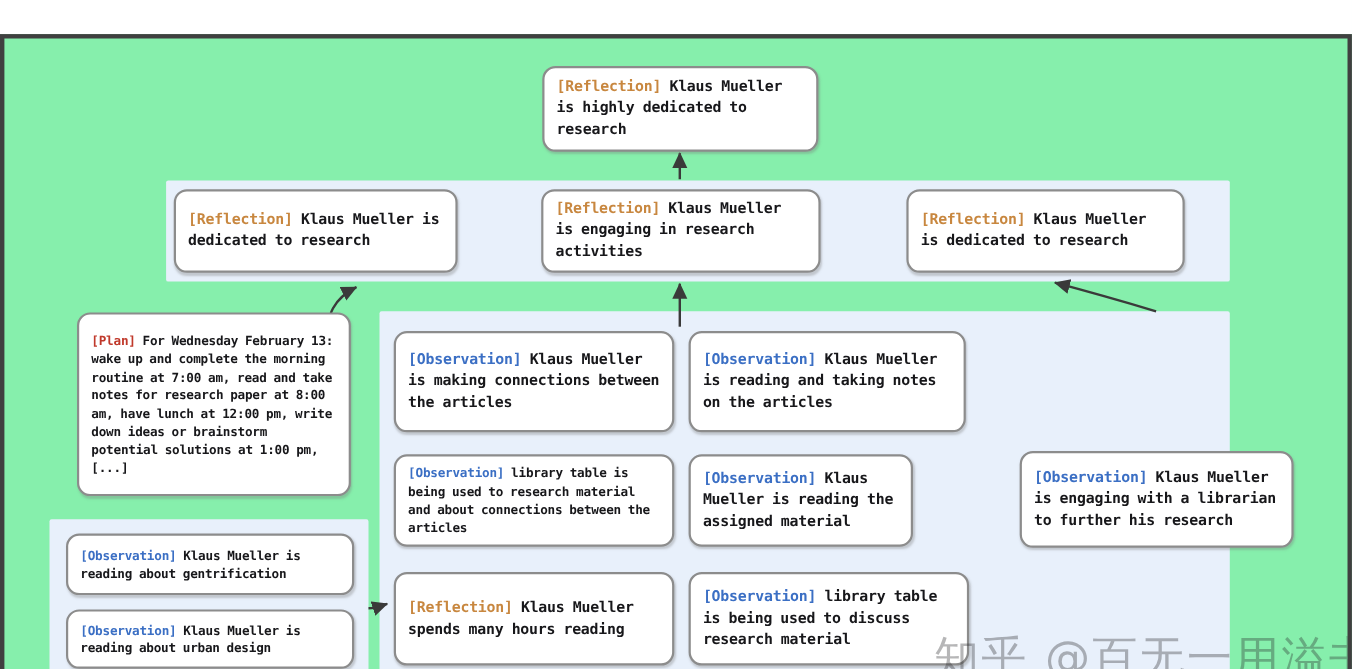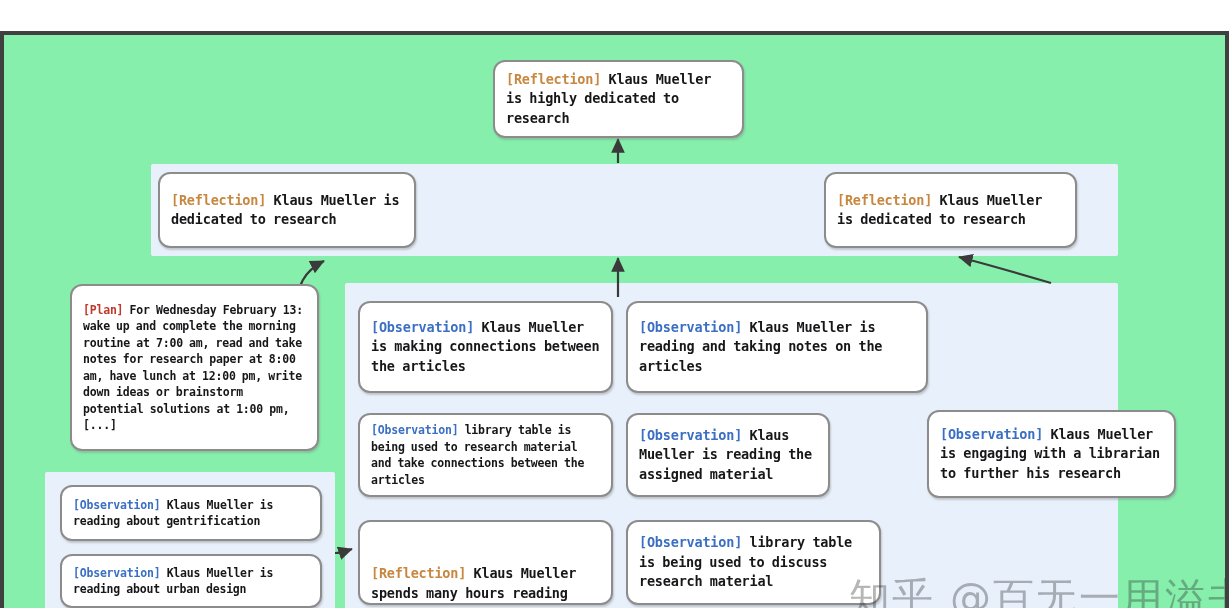--- a/index.html
+++ b/index.html
@@ -102,20 +102,23 @@
   </svg>
 
   <div class="node" style="left:489px; top:25px; width:251px; height:78px;">
     <span class="txt"><span class="tag-reflection">[Reflection]</span><span> Klaus Mueller is highly dedicated to research</span></span>
   </div>
 
   <div class="node" style="left:154px; top:137px; width:258px; height:76px;">
     <span class="txt"><span class="tag-reflection">[Reflection]</span><span> Klaus Mueller is dedicated to research</span></span>
   </div>
 
+  <div class="node" style="left:488px; top:137px; width:254px; height:76px;">
+    <span class="txt"><span class="tag-reflection">[Reflection]</span><span> Klaus Mueller is engaging in research activities</span></span>
+  </div>
 
   <div class="node" style="left:820px; top:137px; width:253px; height:76px;">
     <span class="txt"><span class="tag-reflection">[Reflection]</span><span> Klaus Mueller is dedicated to research</span></span>
   </div>
 
   <div class="node small" style="left:66px; top:249px; width:249px; height:167px;">
     <span class="txt"><span class="tag-plan">[Plan]</span><span> For Wednesday February 13: wake up and complete the morning routine at 7:00 am, read and take notes for research paper at 8:00 am, have lunch at 12:00 pm, write down ideas or brainstorm potential solutions at 1:00 pm, [...]</span></span>
   </div>
 
   <div class="node small" style="left:56px; top:450px; width:262px; height:56px;">
@@ -124,28 +127,28 @@
 
   <div class="node small" style="left:56px; top:519px; width:262px; height:54px;">
     <span class="txt"><span class="tag-observation">[Observation]</span><span> Klaus Mueller is reading about urban design</span></span>
   </div>
 
   <div class="node" style="left:354px; top:266px; width:255px; height:92px;">
     <span class="txt"><span class="tag-observation">[Observation]</span><span> Klaus Mueller is making connections between the articles</span></span>
   </div>
 
   <div class="node small" style="left:354px; top:378px; width:255px; height:84px;">
-    <span class="txt"><span class="tag-observation">[Observation]</span><span> library table is being used to research material and take connections between the articles</span></span>
+    <span class="txt"><span class="tag-observation">[Observation]</span><span> library table is being used to research material and about connections between the articles</span></span>
   </div>
 
-  <div class="node" style="left:354px; top:485px; width:255px; height:85px;align-items:flex-end;">
+  <div class="node" style="left:354px; top:485px; width:255px; height:85px;">
     <span class="txt"><span class="tag-reflection">[Reflection]</span><span> Klaus Mueller spends many hours reading</span></span>
   </div>
 
-  <div class="node" style="left:622px; top:266px; width:302px; height:92px;">
+  <div class="node" style="left:622px; top:266px; width:252px; height:92px;">
     <span class="txt"><span class="tag-observation">[Observation]</span><span> Klaus Mueller is reading and taking notes on the articles</span></span>
   </div>
 
   <div class="node" style="left:622px; top:378px; width:204px; height:84px;">
     <span class="txt"><span class="tag-observation">[Observation]</span><span> Klaus Mueller is reading the assigned material</span></span>
   </div>
 
   <div class="node" style="left:622px; top:485px; width:255px; height:85px;">
     <span class="txt"><span class="tag-observation">[Observation]</span><span> library table is being used to discuss research material</span></span>
   </div>

